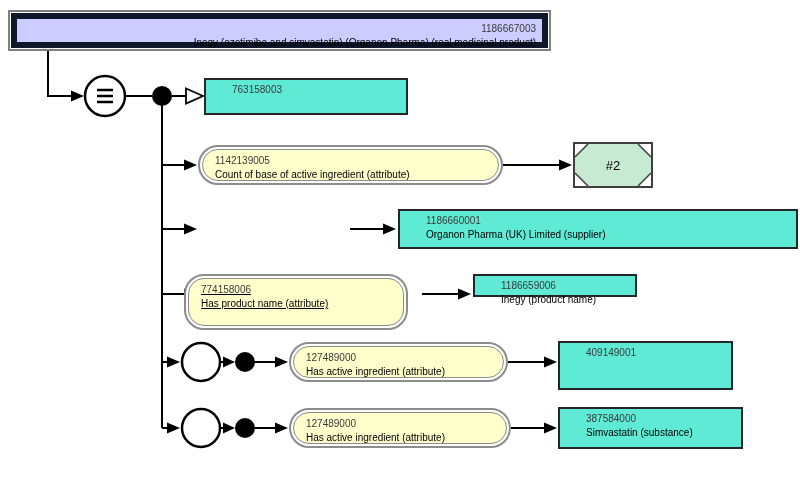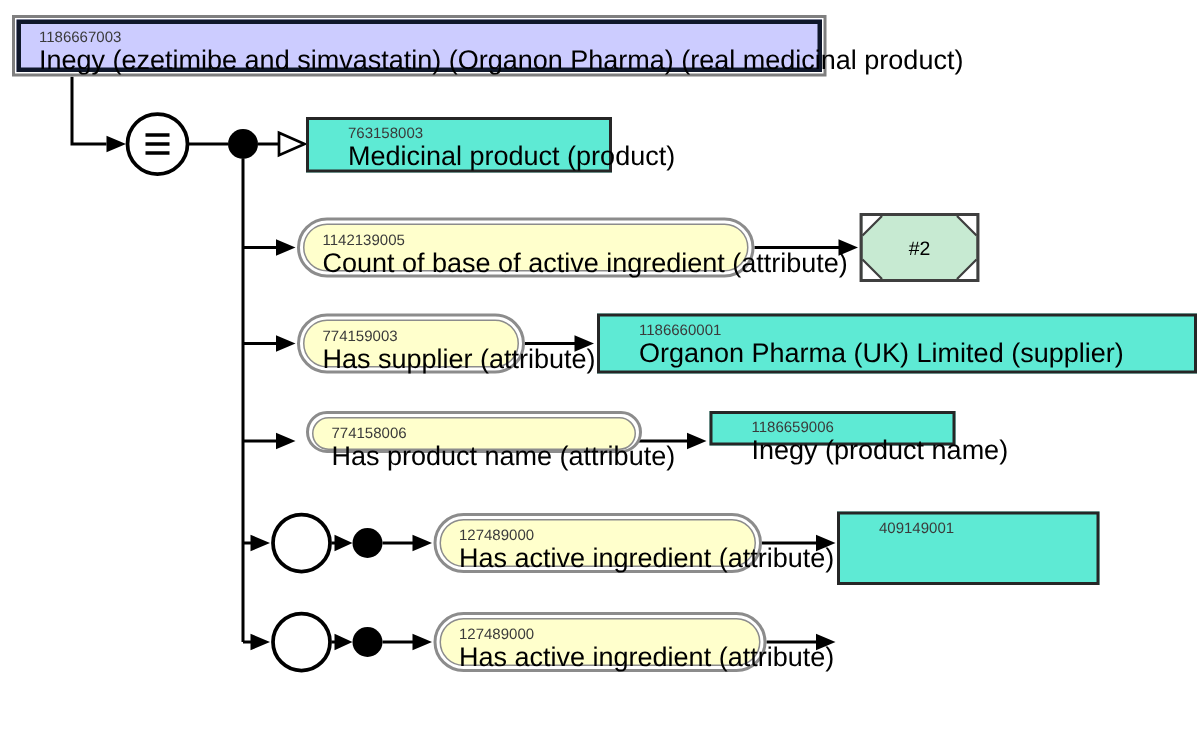--- a/index.html
+++ b/index.html
@@ -6,36 +6,36 @@
   body { width:800px; height:488px; overflow:hidden;
          font-family:"Liberation Sans", sans-serif; }
   .canvas { position:relative; width:800px; height:488px; background:#ffffff; }
   .wires  { position:absolute; left:0; top:0; z-index:1; }
 
   .node   { position:absolute; box-sizing:border-box; z-index:2; }
 
   
   .dbl    { border:2px solid #7f7f7f; background:#ffffff; padding:1px; }
   .dbl-fill { box-sizing:border-box; width:100%; height:100%;
-              border:3px solid #0f172a; background:#ccccff;
-              padding:3px 6px 0 12px; }
+              border:6px solid #0f172a; background:#ccccff;
+              padding:3px 6px 0 12px;text-align:right; }
 
   
   .sgl    { border:2px solid #262626; background:#5eead4;
             padding:3px 6px 0 26px; }
 
   
   .attr-outer { border:2px solid #8c8c8c; border-radius:20px;
                 background:#ffffff; padding:2px; }
   .attr-fill  { box-sizing:border-box; width:100%; height:100%;
                 border:1px solid #8c8c8c; border-radius:16px;
                 background:#ffffcc; padding:4px 6px 16px 12px; }
 
   .sctid { font-size:10px; line-height:13px; color:#3a3a3a; white-space:nowrap; }
-  .term  { font-size:18px; line-height:16px; color:#000000; white-space:nowrap; }
+  .term  { font-size:10px; line-height:16px; color:#000000; white-space:nowrap; }
 
   
   .value-box { position:absolute; z-index:2; }
   .value-label { position:absolute; left:0; top:0; width:100%; height:100%;
                  display:flex; align-items:center; justify-content:center;
                  font-size:13px; color:#000; }
 </style>
 </head>
 <body>
 
@@ -98,21 +98,20 @@
 
   <div class="node dbl" style="left:8px; top:10px; width:543px; height:41px;">
     <div class="dbl-fill">
       <div class="sctid">1186667003</div>
       <div class="term">Inegy (ezetimibe and simvastatin) (Organon Pharma) (real medicinal product)</div>
     </div>
   </div>
 
   <div class="node sgl" style="left:204px; top:78px; width:204px; height:37px;">
     <div class="sctid">763158003</div>
-    <div class="term">Medicinal product (product)</div>
   </div>
 
   <div class="node attr-outer" style="left:198px; top:145px; width:305px; height:40px;">
     <div class="attr-fill">
       <div class="sctid">1142139005</div>
       <div class="term">Count of base of active ingredient (attribute)</div>
     </div>
   </div>
 
   <div class="value-box" style="left:573px; top:142px; width:80px; height:46px;">
@@ -121,33 +120,27 @@
       <polygon points="2,2 15,2 2,15" fill="#ffffff"></polygon>
       <polygon points="78,2 65,2 78,15" fill="#ffffff"></polygon>
       <polygon points="2,44 15,44 2,31" fill="#ffffff"></polygon>
       <polygon points="78,44 65,44 78,31" fill="#ffffff"></polygon>
       <path d="M2 15 L15 2 M65 2 L78 15 M2 31 L15 44 M65 44 L78 31" stroke="#3f3f3f" stroke-width="1.5" fill="none"></path>
       <rect x="1" y="1" width="78" height="44" fill="none" stroke="#3f3f3f" stroke-width="2"></rect>
     </svg>
     <div class="value-label">#2</div>
   </div>
 
-  <div class="node attr-outer" style="left:198px; top:209px; width:152px; height:40px;">
-    <div class="attr-fill">
-      <div class="sctid">774159003</div>
-      <div class="term">Has supplier (attribute)</div>
-    </div>
-  </div>
 
   <div class="node sgl" style="left:398px; top:209px; width:400px; height:40px;">
     <div class="sctid">1186660001</div>
     <div class="term">Organon Pharma (UK) Limited (supplier)</div>
   </div>
 
-  <div class="node attr-outer" style="left:204px; top:274px; width:224px; height:28px;">
+  <div class="node attr-outer" style="left:184px; top:274px; width:224px; height:56px;text-decoration:underline;">
     <div class="attr-fill">
       <div class="sctid">774158006</div>
       <div class="term">Has product name (attribute)</div>
     </div>
   </div>
 
   <div class="node sgl" style="left:473px; top:274px; width:164px; height:23px;">
     <div class="sctid">1186659006</div>
     <div class="term">Inegy (product name)</div>
   </div>
@@ -163,14 +156,18 @@
     <div class="sctid">409149001</div>
   </div>
 
   <div class="node attr-outer" style="left:289px; top:408px; width:222px; height:40px;">
     <div class="attr-fill">
       <div class="sctid">127489000</div>
       <div class="term">Has active ingredient (attribute)</div>
     </div>
   </div>
 
+  <div class="node sgl" style="left:558px; top:407px; width:185px; height:42px;">
+    <div class="sctid">387584000</div>
+    <div class="term">Simvastatin (substance)</div>
+  </div>
 
 </div>
 
 </body></html>

